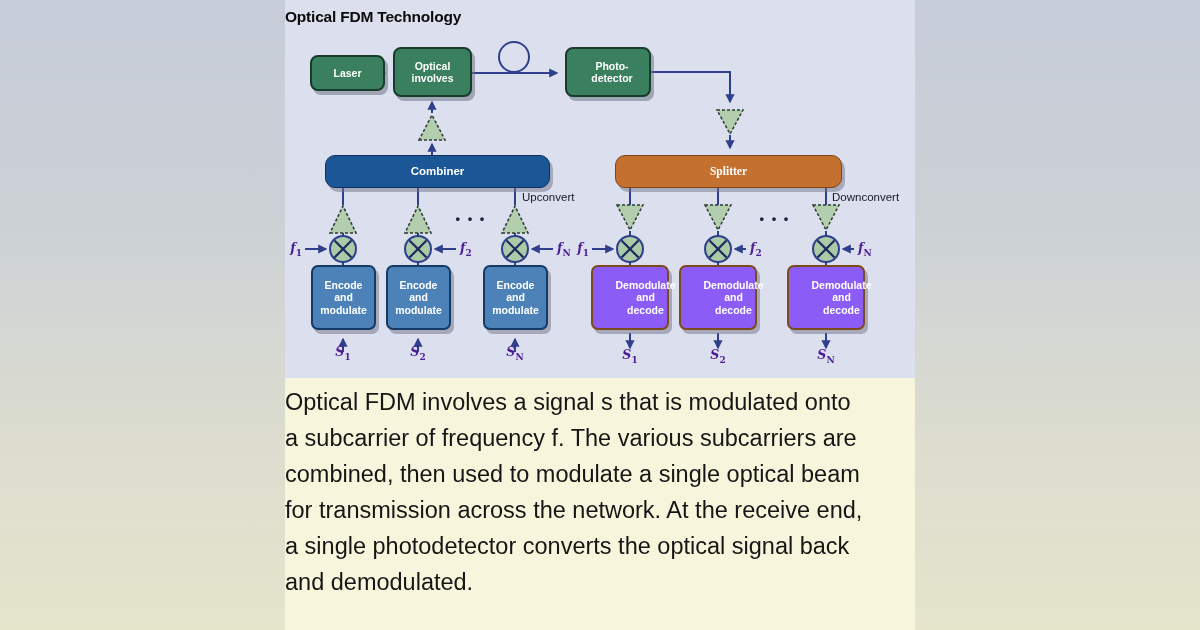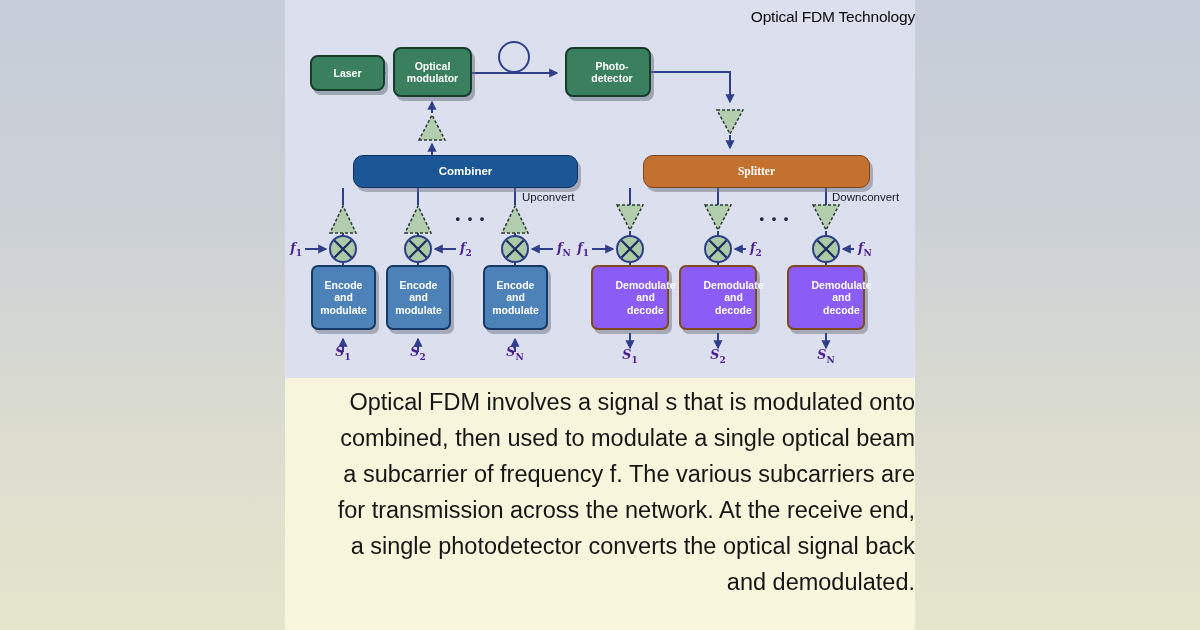--- a/index.html
+++ b/index.html
@@ -3,30 +3,30 @@
 <meta charset="utf-8">
 <style>
   html,body{margin:0;padding:0;}
   body{width:1200px;height:630px;overflow:hidden;font-family:"Liberation Sans",sans-serif;}
   .stage{position:relative;width:1200px;height:630px;
     background:linear-gradient(180deg,#c7cdd9 0%,#ccd1d6 35%,#dcddcf 70%,#e4e5cb 100%);}
   .panel{position:absolute;left:285px;top:0;width:630px;height:630px;}
   .diagram{position:absolute;left:0;top:0;width:630px;height:378px;background:#dcdfed;}
   .caption{position:absolute;left:0;top:378px;width:630px;height:252px;background:#f7f6dc;
     padding-top:6px;box-sizing:border-box;}
-  .caption .cline{width:630px;text-align:right;font-size:23.5px;line-height:36px;
+  .caption .cline{width:630px;text-align:left;font-size:23.5px;line-height:36px;
     color:#161616;white-space:nowrap;}
-  .dtitle{position:absolute;left:0;top:8px;width:630px;text-align:right;
-    font-weight:normal;font-size:15.5px;color:#0b0b0b;letter-spacing:-0.2px;}
+  .dtitle{position:absolute;left:0;top:8px;width:630px;text-align:left;
+    font-weight:bold;font-size:15.5px;color:#0b0b0b;letter-spacing:-0.2px;}
   .dbox{position:absolute;box-sizing:border-box;color:#fff;font-weight:bold;
     display:flex;flex-direction:column;align-items:center;justify-content:center;
     text-align:center;line-height:1.18;}
   .gbox{background:#3a7f5e;border:2px solid #173c2b;border-radius:8px;
     box-shadow:3px 4px 0 rgba(110,116,135,.55);font-size:10.5px;}
-  .railbox{border-radius:10px;box-shadow:3px 4px 0 rgba(110,116,135,.5);font-size:11.5px;margin-left:28px;}
+  .railbox{border-radius:10px;box-shadow:3px 4px 0 rgba(110,116,135,.5);font-size:11.5px;}
   .bluerail{background:#1b5796;border:1.5px solid #0d3260;}
   .orangerail{background:#c4702f;border:1.5px solid #7d461d;}
   .encbox{background:#4d82b8;border:2px solid #153a66;border-radius:7px;
     box-shadow:3px 4px 0 rgba(110,116,135,.5);font-size:10.5px;}
   .decbox{background:#8b5cf6;border:2px solid #7d4a1e;border-radius:7px;
     box-shadow:3px 4px 0 rgba(110,116,135,.5);font-size:10.5px;padding-left:31px;}
   .small-label{position:absolute;font-size:11.5px;color:#151a28;}
   .flabel{position:absolute;font-size:12.5px;color:#4c1d95;font-family:"DejaVu Serif",serif;
     font-style:italic;font-weight:bold;}
   .flabel sub{font-size:9px;font-style:normal;}
@@ -145,21 +145,21 @@
         </g>
       </svg>
 
       <div class="dtitle">Optical FDM Technology</div>
 
       <div class="dbox gbox" style="left:25px;top:55px;width:75px;height:36px;">
         <div>Laser</div>
       </div>
       <div class="dbox gbox" style="left:108px;top:47px;width:79px;height:50px;">
         <div>Optical</div>
-        <div>modulator</div>
+        <div>involves</div>
       </div>
       <div class="dbox gbox" style="left:280px;top:47px;width:86px;height:50px;padding-left:8px;">
         <div>Photo-</div>
         <div>detector</div>
       </div>
 
       <div class="dbox railbox bluerail" style="left:40px;top:155px;width:225px;height:33px;">
         <div>Combiner</div>
       </div>
       <div class="dbox railbox orangerail" style="left:330px;top:155px;width:227px;height:33px;font-family:Liberation Serif, serif;">
@@ -216,21 +216,21 @@
       <div class="flabel" style="left:118px;top:344px;width:30px;text-align:center;"><span>S</span><sub>2</sub></div>
       <div class="flabel" style="left:215px;top:344px;width:30px;text-align:center;"><span>S</span><sub>N</sub></div>
 
       <div class="flabel" style="left:330px;top:347px;width:30px;text-align:center;"><span>S</span><sub>1</sub></div>
       <div class="flabel" style="left:418px;top:347px;width:30px;text-align:center;"><span>S</span><sub>2</sub></div>
       <div class="flabel" style="left:526px;top:347px;width:30px;text-align:center;"><span>S</span><sub>N</sub></div>
     </div>
 
     <div class="caption">
       <div class="cline">Optical FDM involves a signal s that is modulated onto</div>
+      <div class="cline">a subcarrier of frequency f. The various subcarriers are</div>
       <div class="cline">combined, then used to modulate a single optical beam</div>
-      <div class="cline">a subcarrier of frequency f. The various subcarriers are</div>
       <div class="cline">for transmission across the network. At the receive end,</div>
       <div class="cline">a single photodetector converts the optical signal back</div>
       <div class="cline">and demodulated.</div>
     </div>
 
   </div>
 </div>
 
 </body></html>

